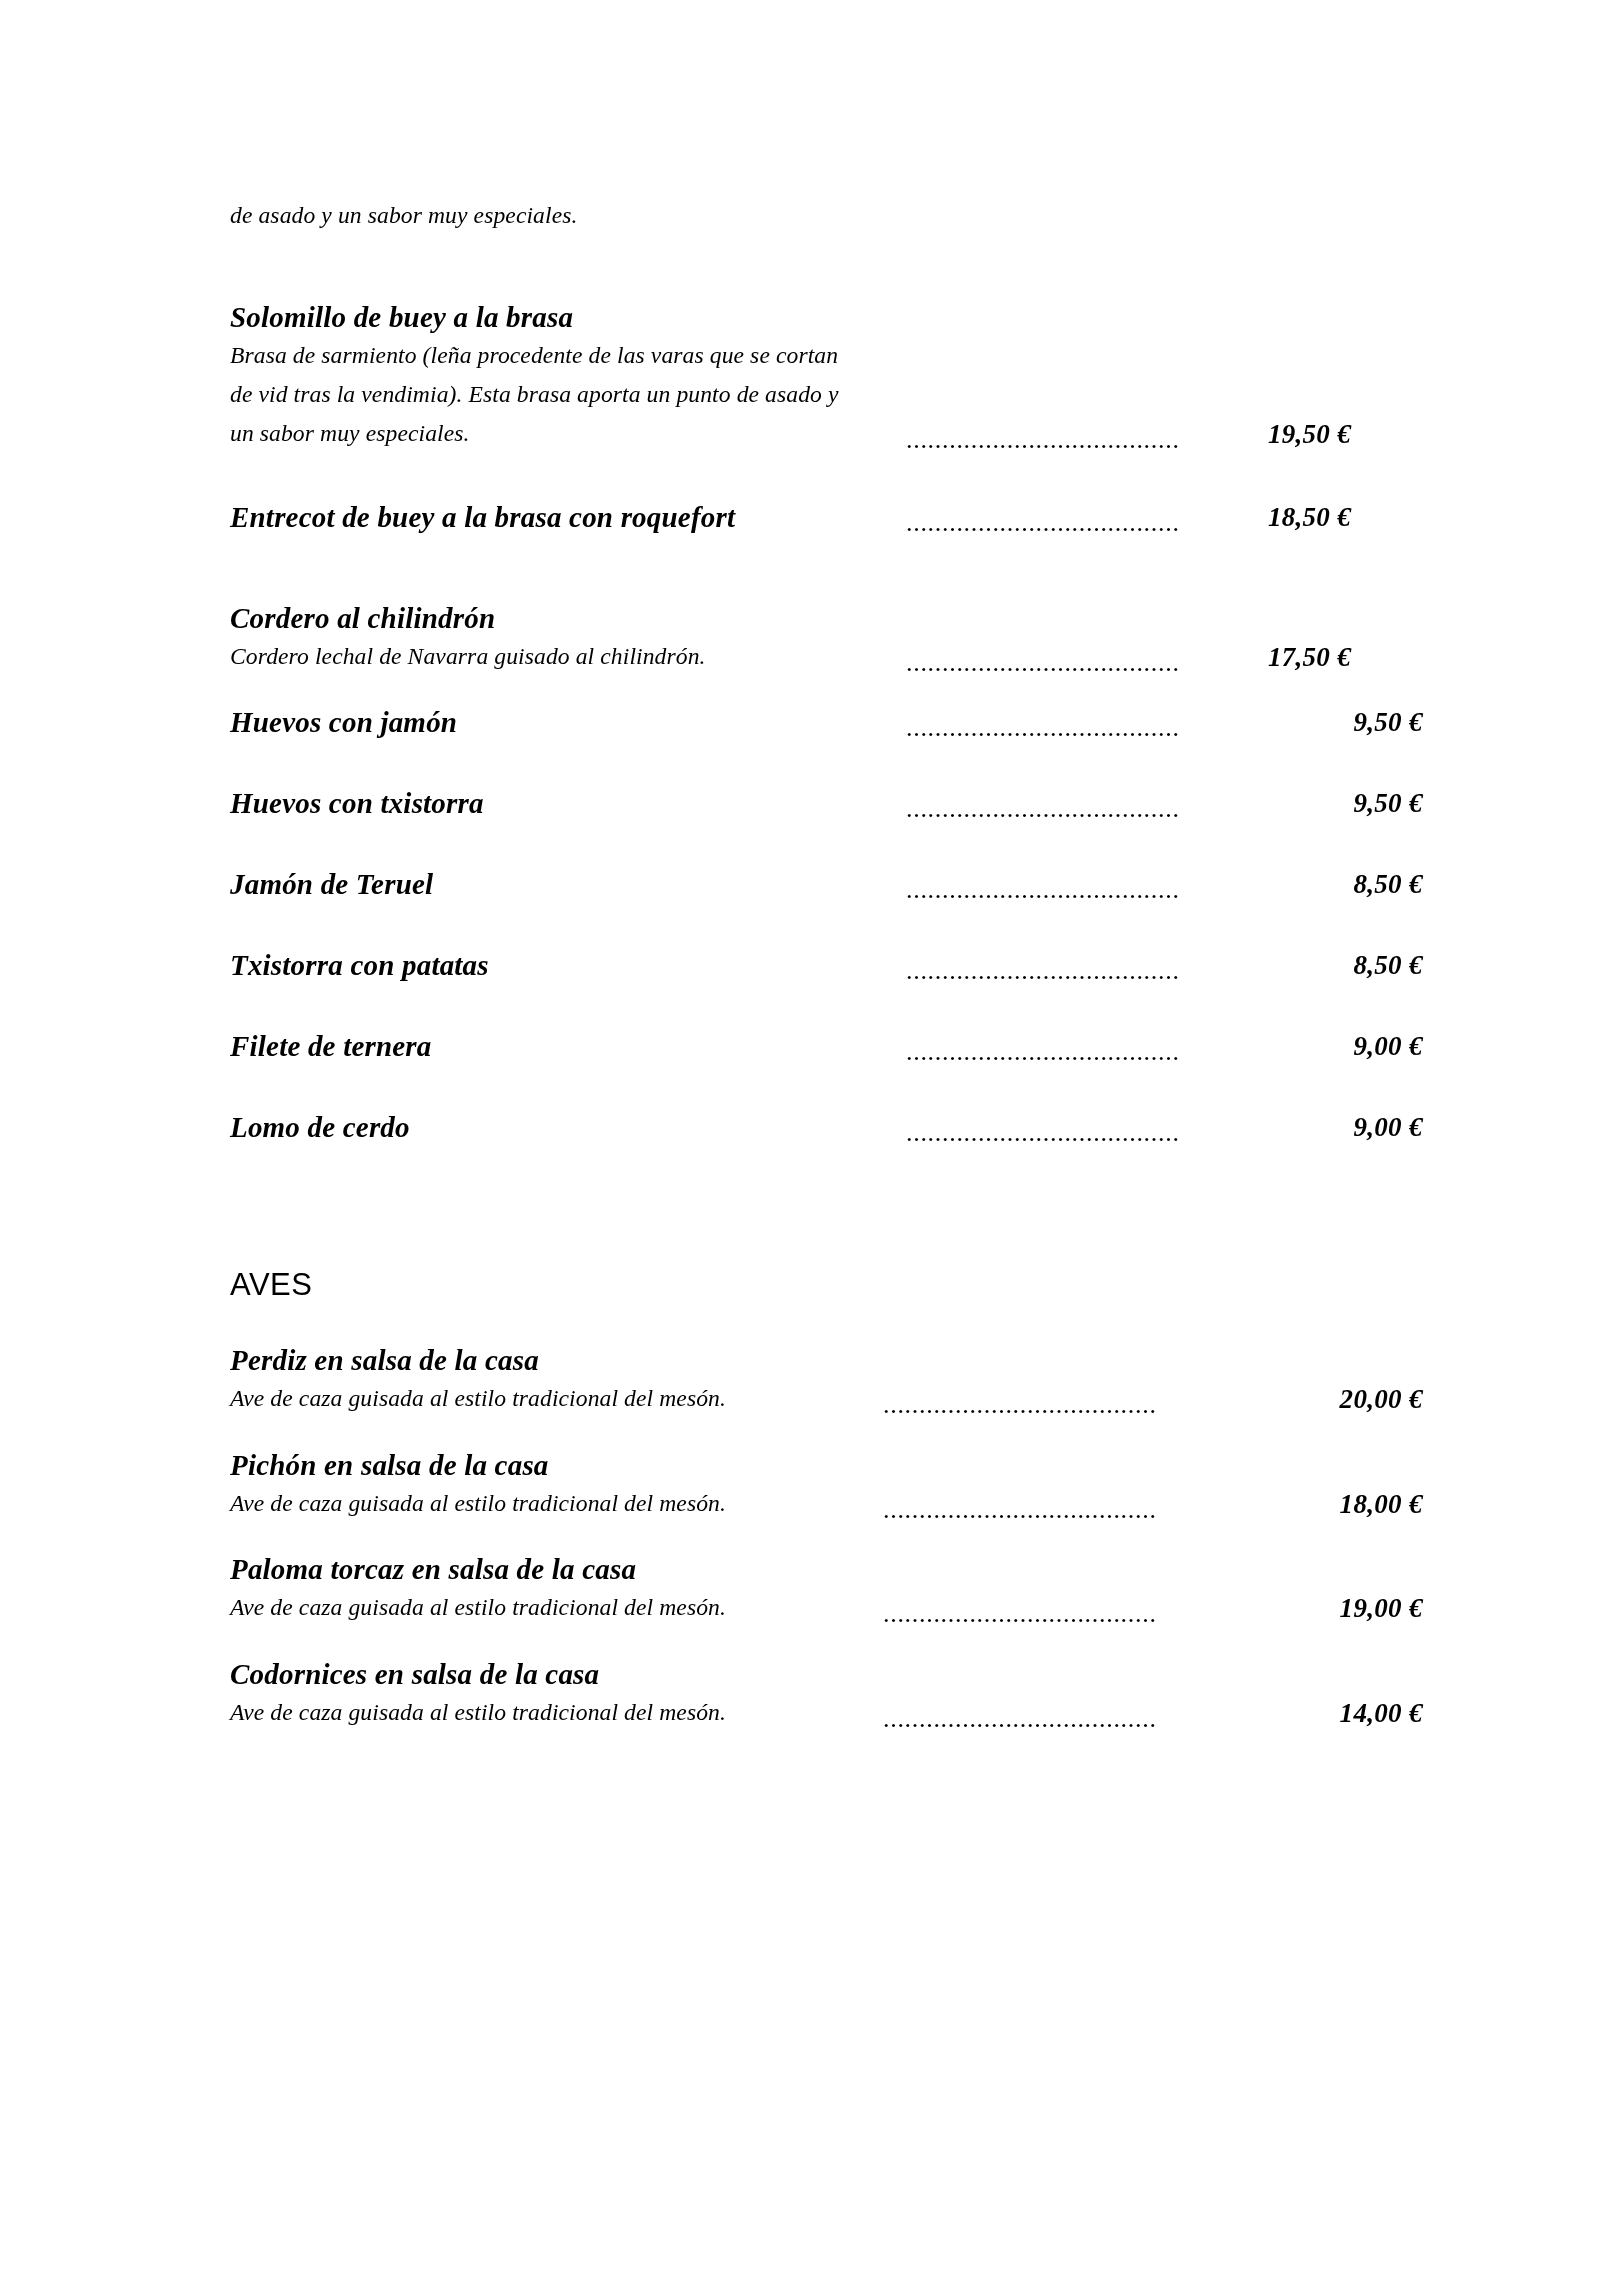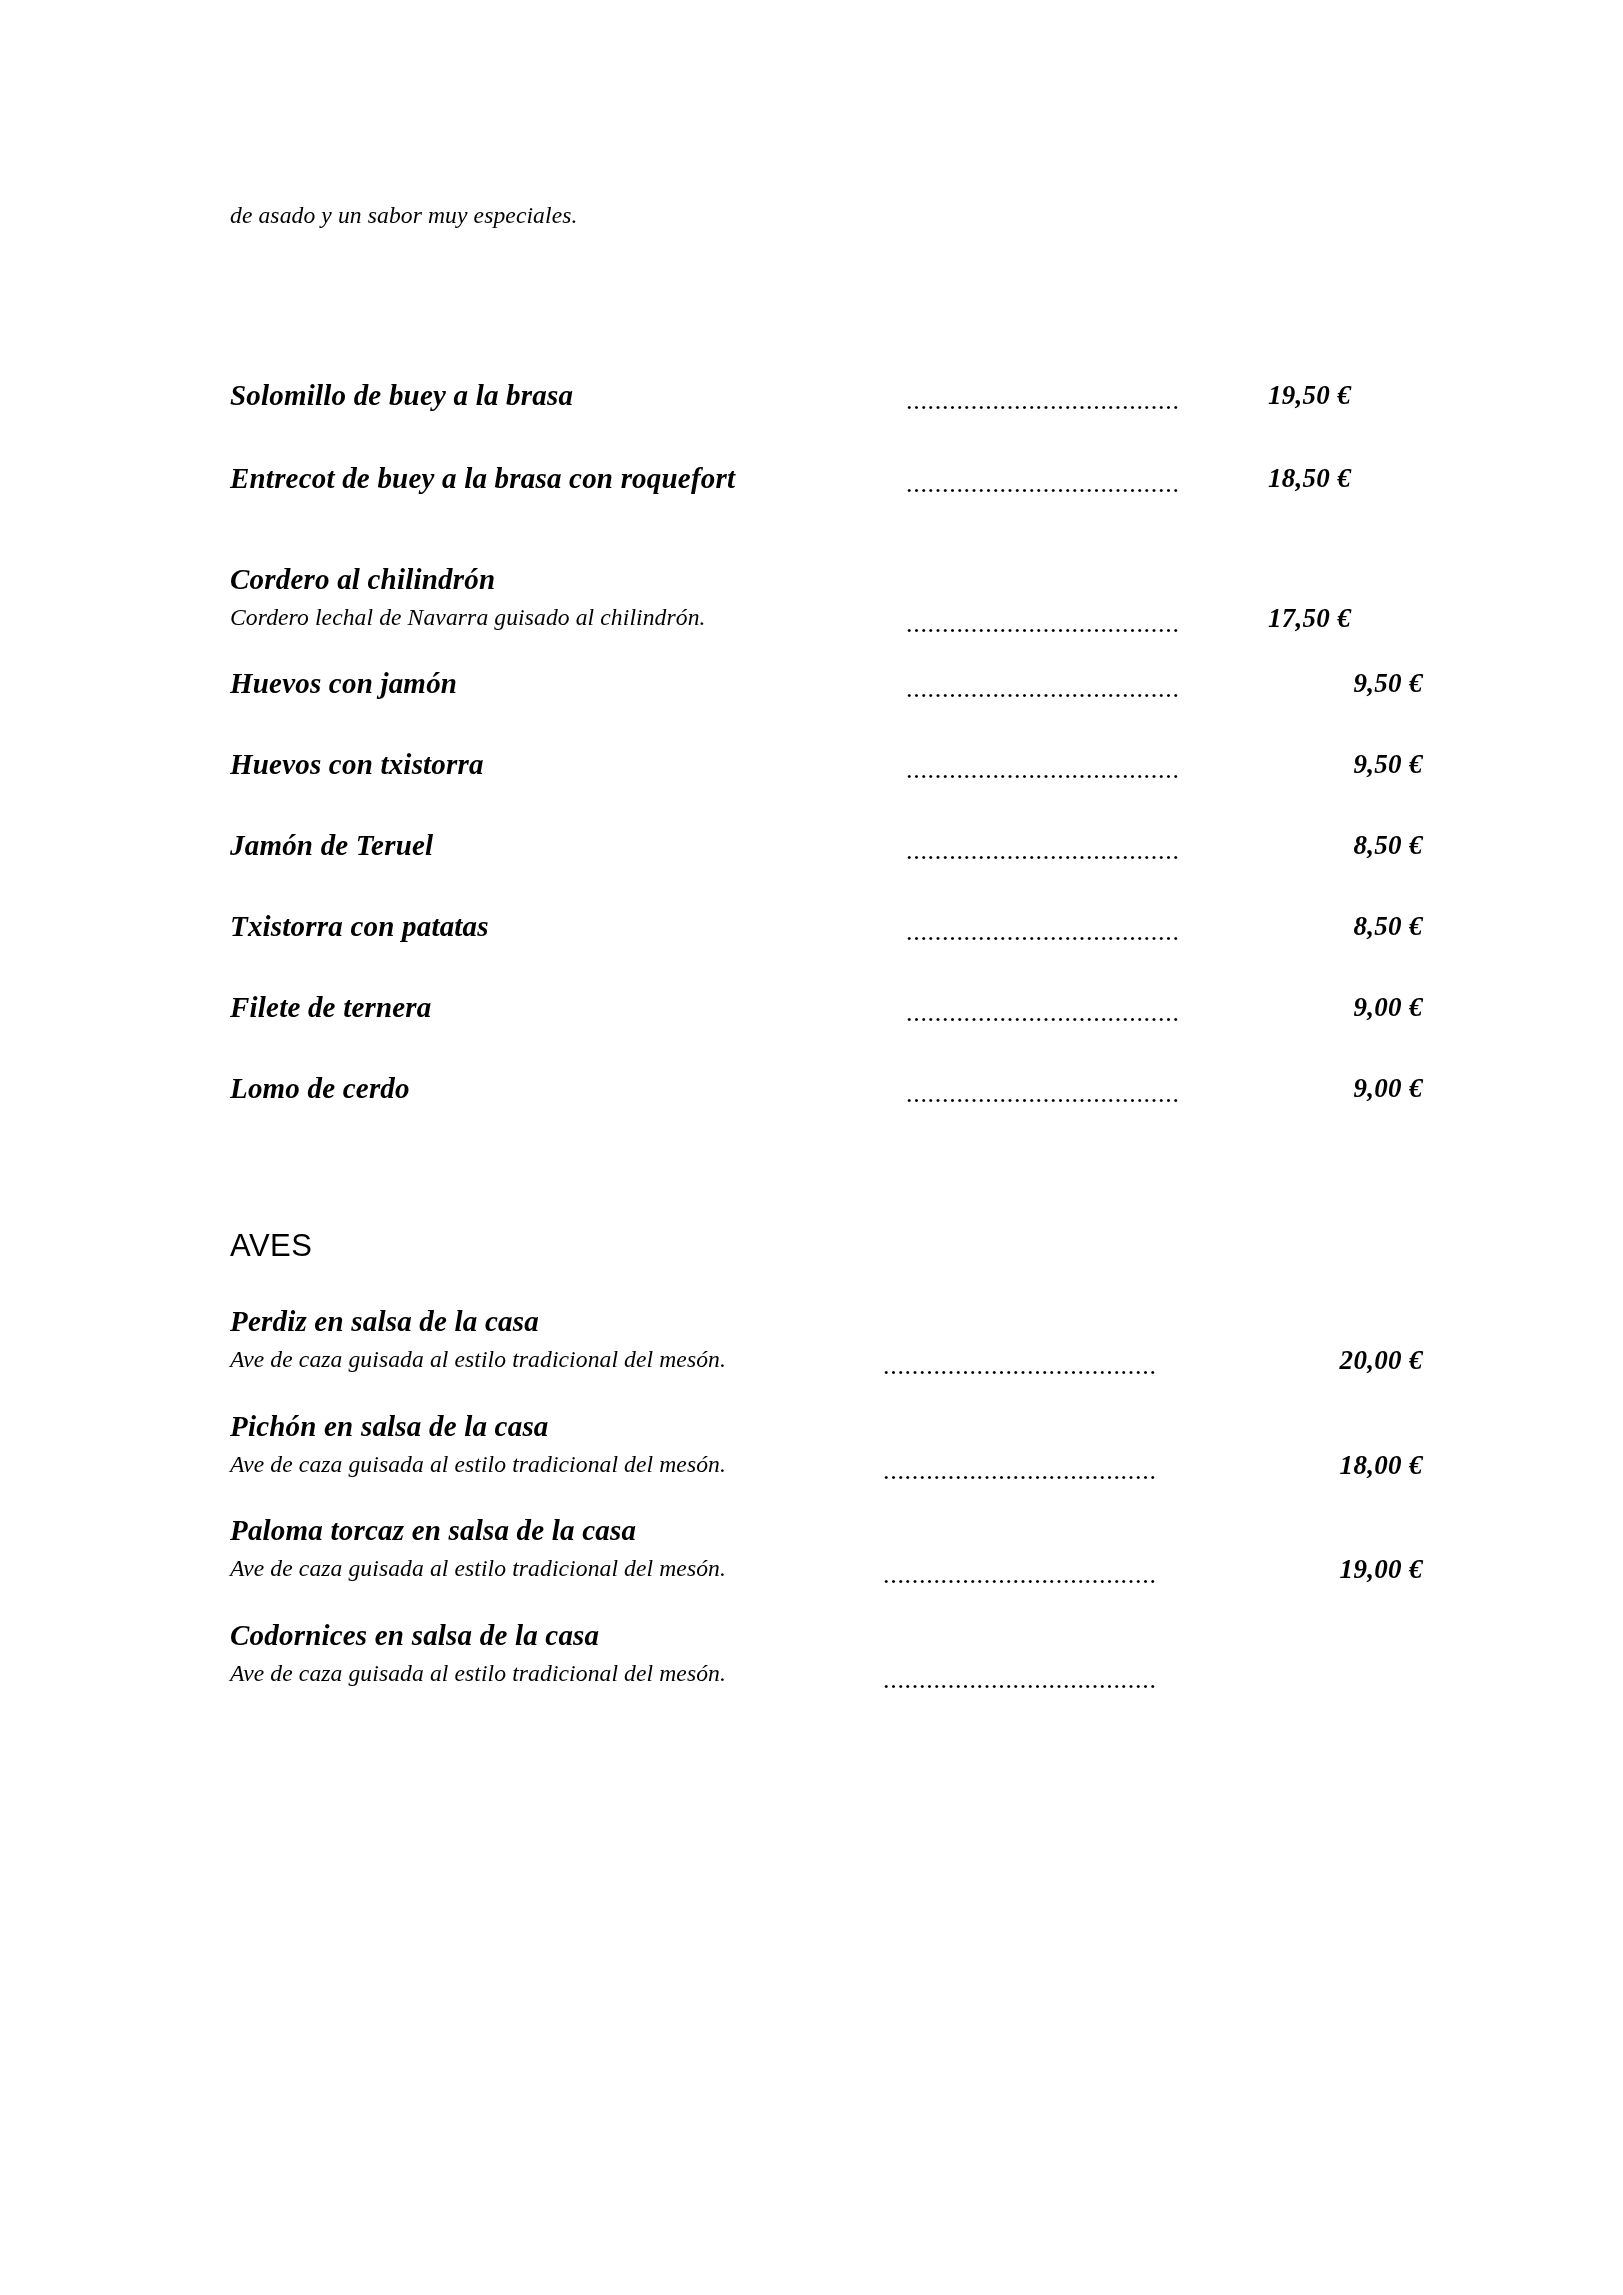--- a/index.html
+++ b/index.html
@@ -151,20 +151,21 @@
 <div class="page">
   <div class="content">
 
     <div class="orphan-line">de asado y un sabor muy especiales.</div>
 
     <div class="sp-lg"></div>
 
     <div class="menu-row block-row solomillo">
       <div class="row-left">
         <div class="dish-title">Solomillo de buey a la brasa</div>
+        <div class="dish-desc">Brasa de sarmiento (leña procedente de las varas que se cortan de vid tras la vendimia). Esta brasa aporta un punto de asado y un sabor muy especiales.</div>
       </div>
       <div class="row-leader">
         <span class="leader">......................................</span>
       </div>
       <div class="row-price">19,50 €</div>
     </div>
 
     <div class="sp-md"></div>
 
     <div class="menu-row block-row entrecot">
@@ -298,17 +299,18 @@
     <div class="sp-sm"></div>
 
     <div class="menu-row aves-row">
       <div class="row-left">
         <div class="dish-title">Codornices en salsa de la casa</div>
         <div class="dish-desc">Ave de caza guisada al estilo tradicional del mesón.</div>
       </div>
       <div class="row-leader">
         <span class="leader">......................................</span>
       </div>
+      <div class="row-price">14,00 €</div>
     </div>
 
   </div>
 </div>
 
 
 </body></html>

